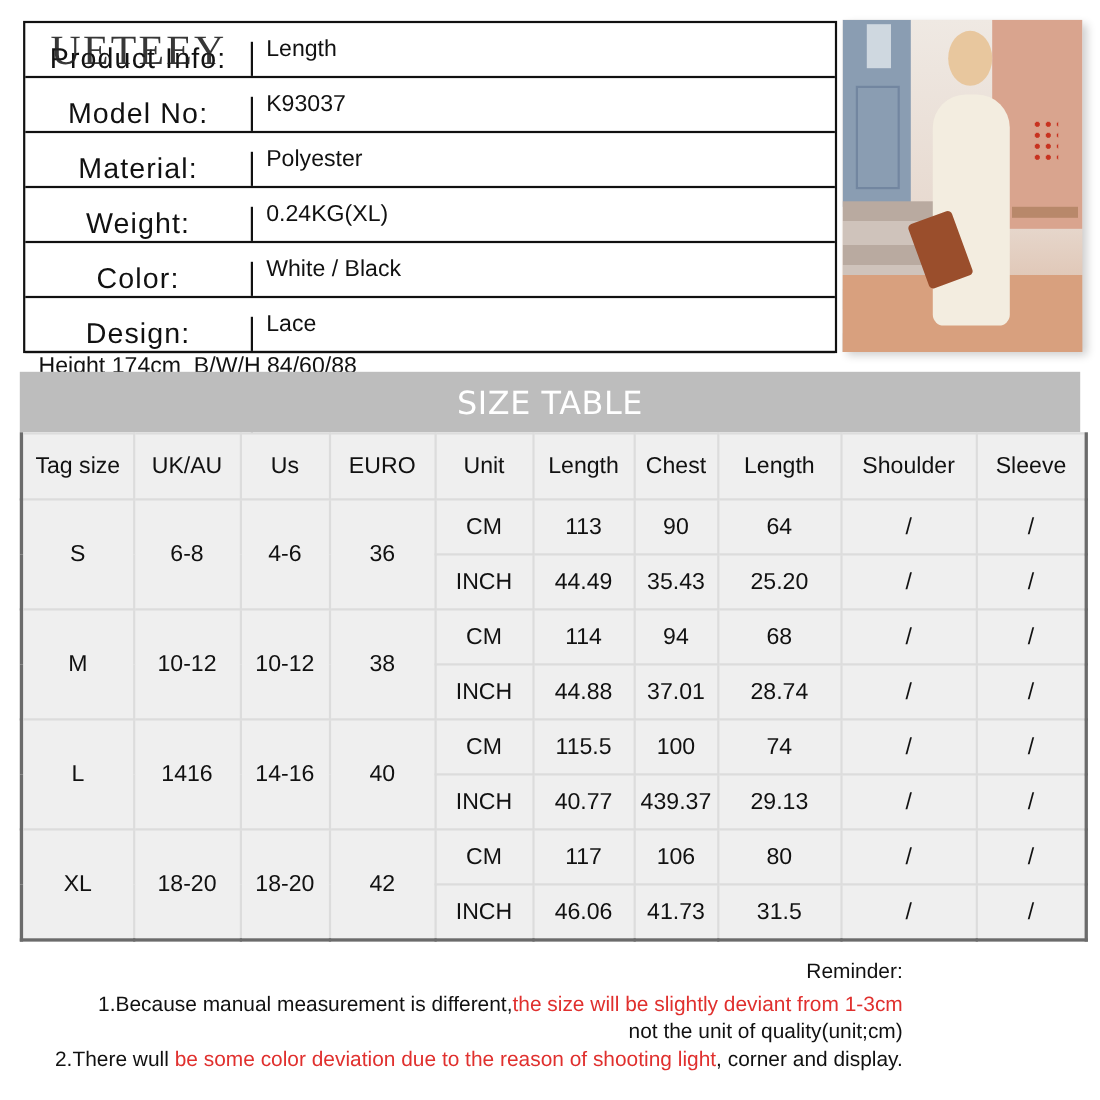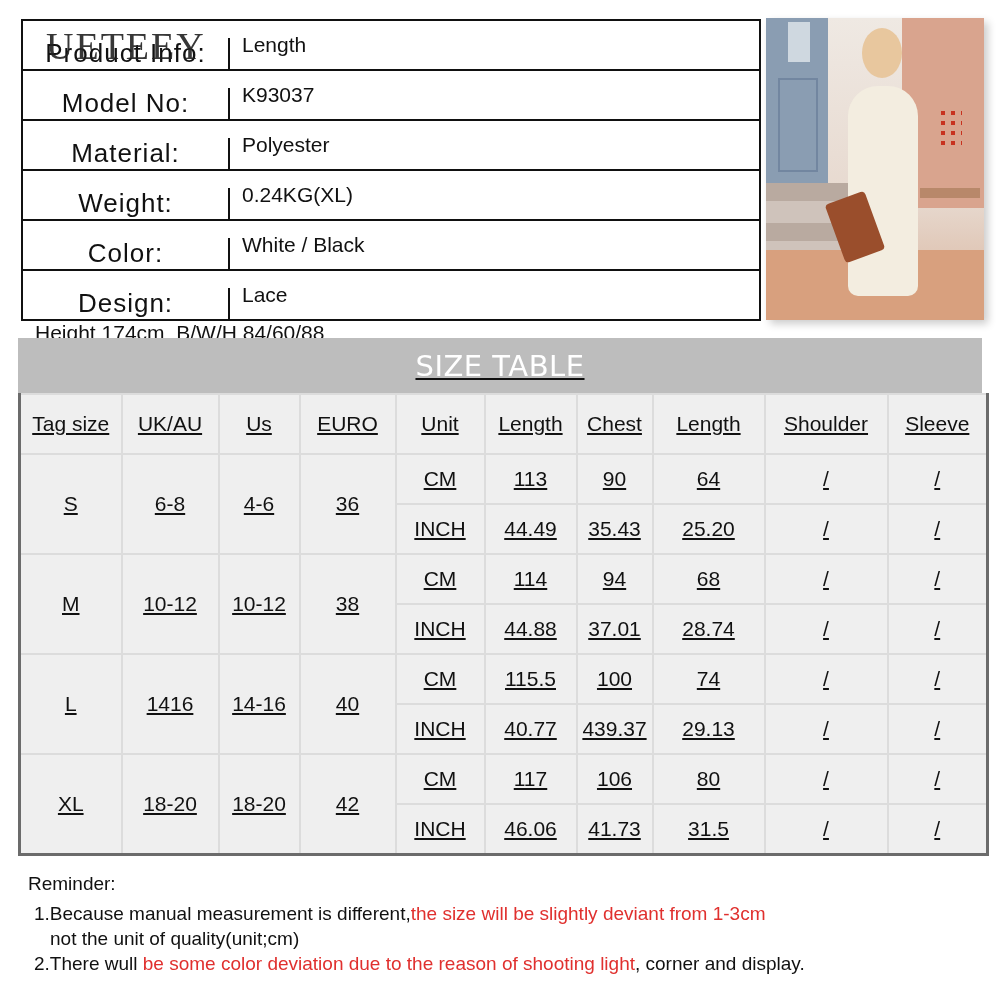--- a/index.html
+++ b/index.html
@@ -38,36 +38,36 @@
   .photo .wall { position: absolute; right: 0; top: 0; width: 82px; height: 190px; background: #d9a48e; }
   .photo .steps { position: absolute; left: 0; top: 165px; width: 90px; height: 140px; background: repeating-linear-gradient(180deg, #b9aaa0 0 18px, #cfc3bb 18px 40px); }
   .photo .floor { position: absolute; left: 0; bottom: 0; width: 100%; height: 70px; background: #d8a07e; }
   .photo .dress { position: absolute; left: 82px; top: 68px; width: 70px; height: 210px; background: #f3ede0; border-radius: 30px 30px 10px 10px; }
   .photo .head { position: absolute; left: 96px; top: 10px; width: 40px; height: 50px; background: #e8c79e; border-radius: 50%; }
   .photo .clutch { position: absolute; left: 68px; top: 178px; width: 42px; height: 62px; background: #9a4e2c; transform: rotate(-20deg); border-radius: 4px; }
   .photo .flowers { position: absolute; right: 22px; top: 90px; width: 24px; height: 40px; background: radial-gradient(circle, #c8321f 30%, transparent 32%) 0 0/10px 10px; }
   .photo .bench { position: absolute; right: 4px; top: 170px; width: 60px; height: 10px; background: #b8886a; }
 
   
-  .size-wrap { position: absolute; left: 18px; top: 338px; width: 964px; text-decoration: underline; }
+  .size-wrap { position: absolute; left: 18px; top: 338px; width: 964px; }
   .size-title {
     height: 55px; background: #bdbdbd; color: #ffffff; font-size: 29px; display: flex;
     align-items: center; justify-content: center; letter-spacing: 0.5px;
     font-family: "DejaVu Sans", sans-serif; font-weight: normal;
   }
   table.size {
     border-collapse: collapse; width: 968px; table-layout: fixed; background: #efefef;
     border-left: 3px solid #6b6b6b; border-right: 3px solid #6b6b6b; border-bottom: 3px solid #6b6b6b;
   }
   table.size th, table.size td {
     border: 2px solid #dcdcdc; text-align: center; font-size: 21px; color: #111; padding: 0;
   }
   table.size th { height: 58px; font-weight: normal; font-size: 21px; }
   table.size td { height: 48px; }
-  .remind { position: absolute; left: 28px; top: 873px; font-size: 19px; color: #111; }
+  .remind { position: absolute; left: 44px; top: 873px; font-size: 19px; color: #111; text-align: right; }
   .remind .title { font-size: 19px; margin-bottom: 6px; }
   .remind .line { font-size: 19px; line-height: 25px; padding-left: 6px; }
   .remind .indent { padding-left: 22px; }
   .red { color: #e0302e; }
 </style>
 </head>
 <body>
 
 <div class="info-table">
   <div class="info-row">

